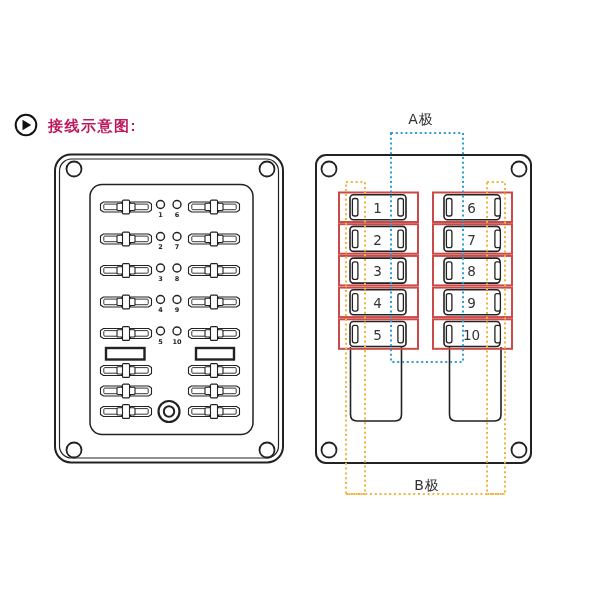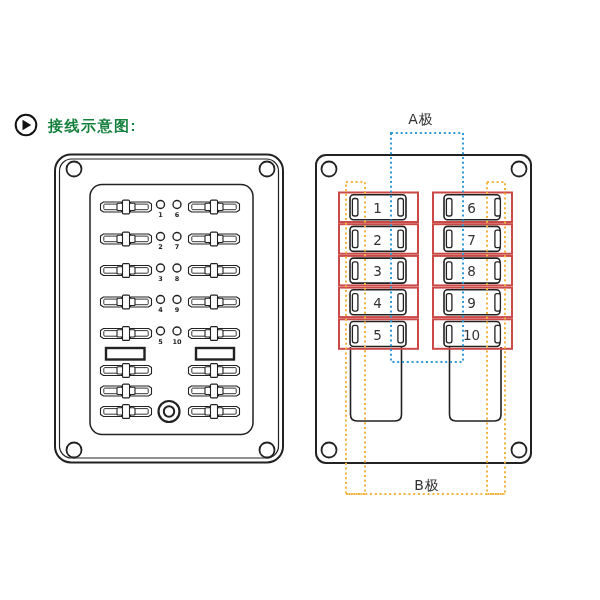--- a/index.html
+++ b/index.html
@@ -5,21 +5,21 @@
   html,body { margin:0; padding:0; background:#ffffff; }
   .canvas {
     position:relative; width:600px; height:600px; background:#ffffff;
     overflow:hidden; font-family:"Liberation Sans", sans-serif;
   }
   .header {
     position:absolute; left:13px; top:112px;
     display:flex; align-items:center; gap:9px;
   }
   .header .title {
-    font-size:15px; font-weight:bold; color:#15803d;
+    font-size:15px; font-weight:bold; color:#be185d;
     letter-spacing:1.5px; line-height:1;
   }
   .diagram-svg { position:absolute; left:0; top:0; }
   
   .ln  { stroke:var(--line,#222); fill:none; }
   .lnw { stroke:var(--line,#222); fill:#fff; }
   .redbox { stroke:var(--red,#cb4a47); stroke-width:2; fill:none; }
   .bluebox { stroke:var(--blue,#2f9bd8); stroke-width:2; stroke-dasharray:2 2.8; fill:none; }
   .yellowbox { stroke:var(--yellow,#f2b33c); stroke-width:2; stroke-dasharray:2 2.8; fill:none; }
   text { font-family:"DejaVu Sans","Liberation Sans",sans-serif; }

